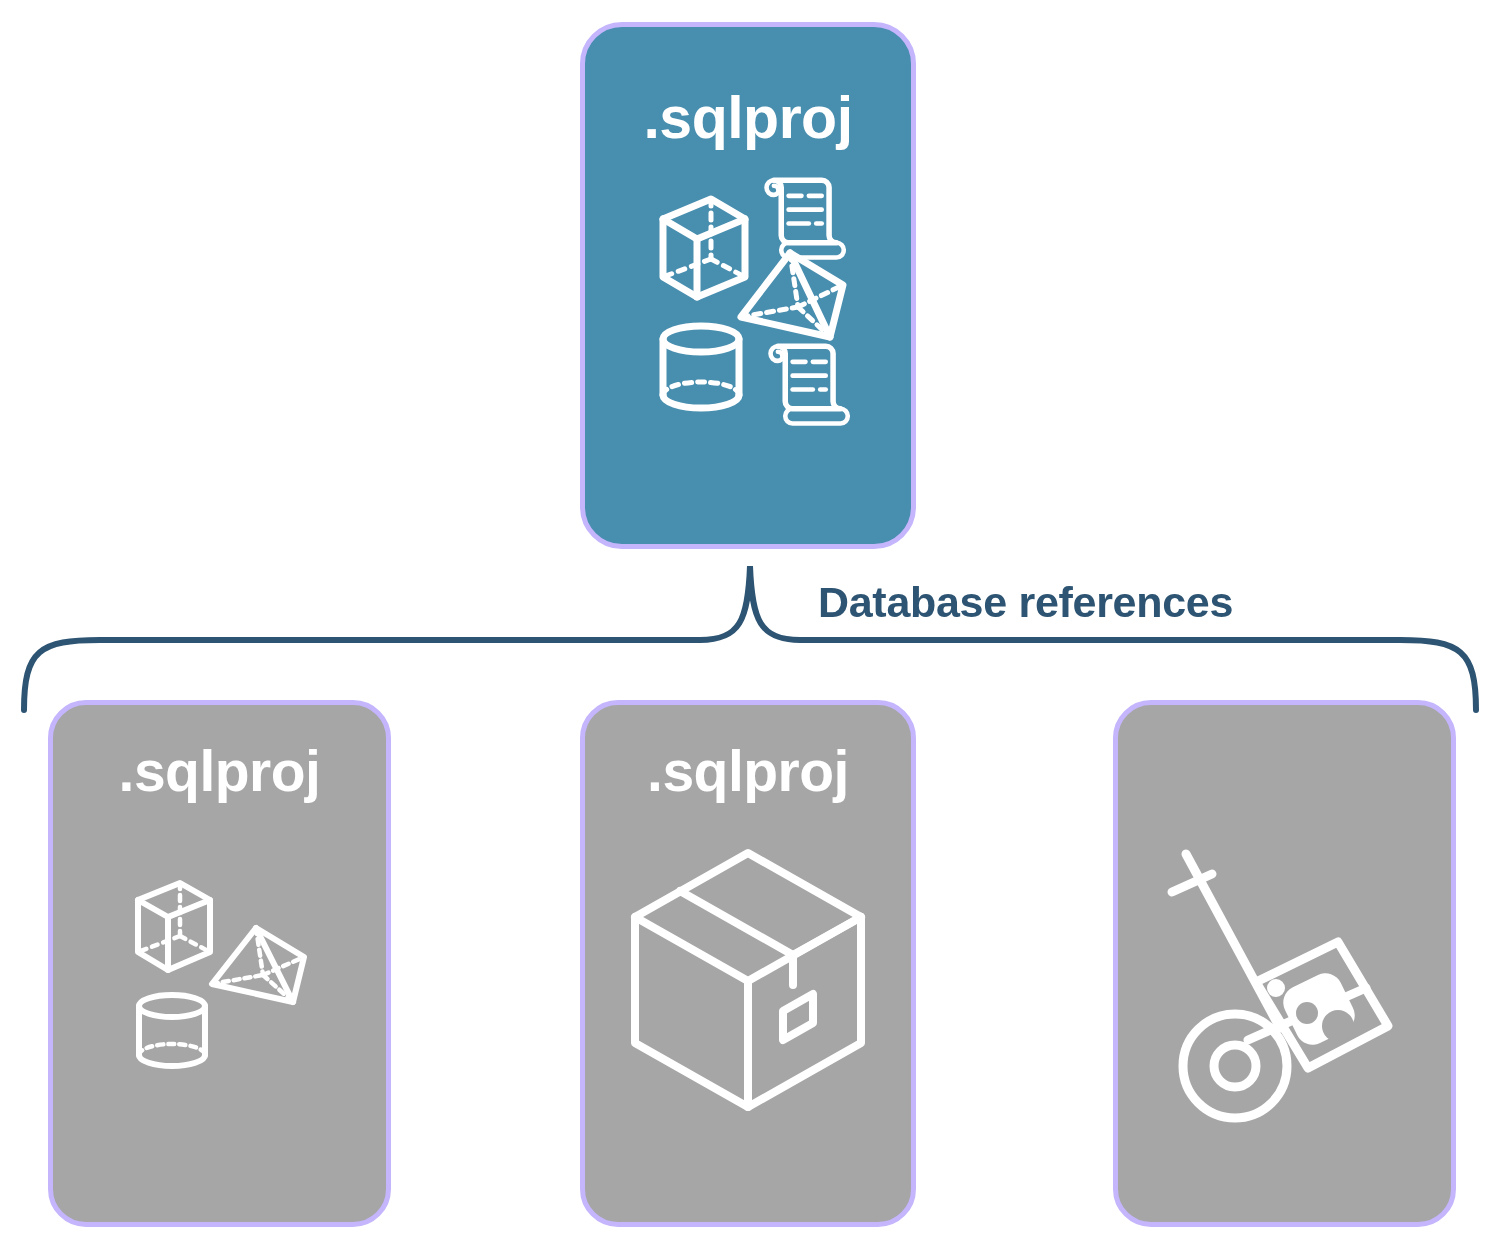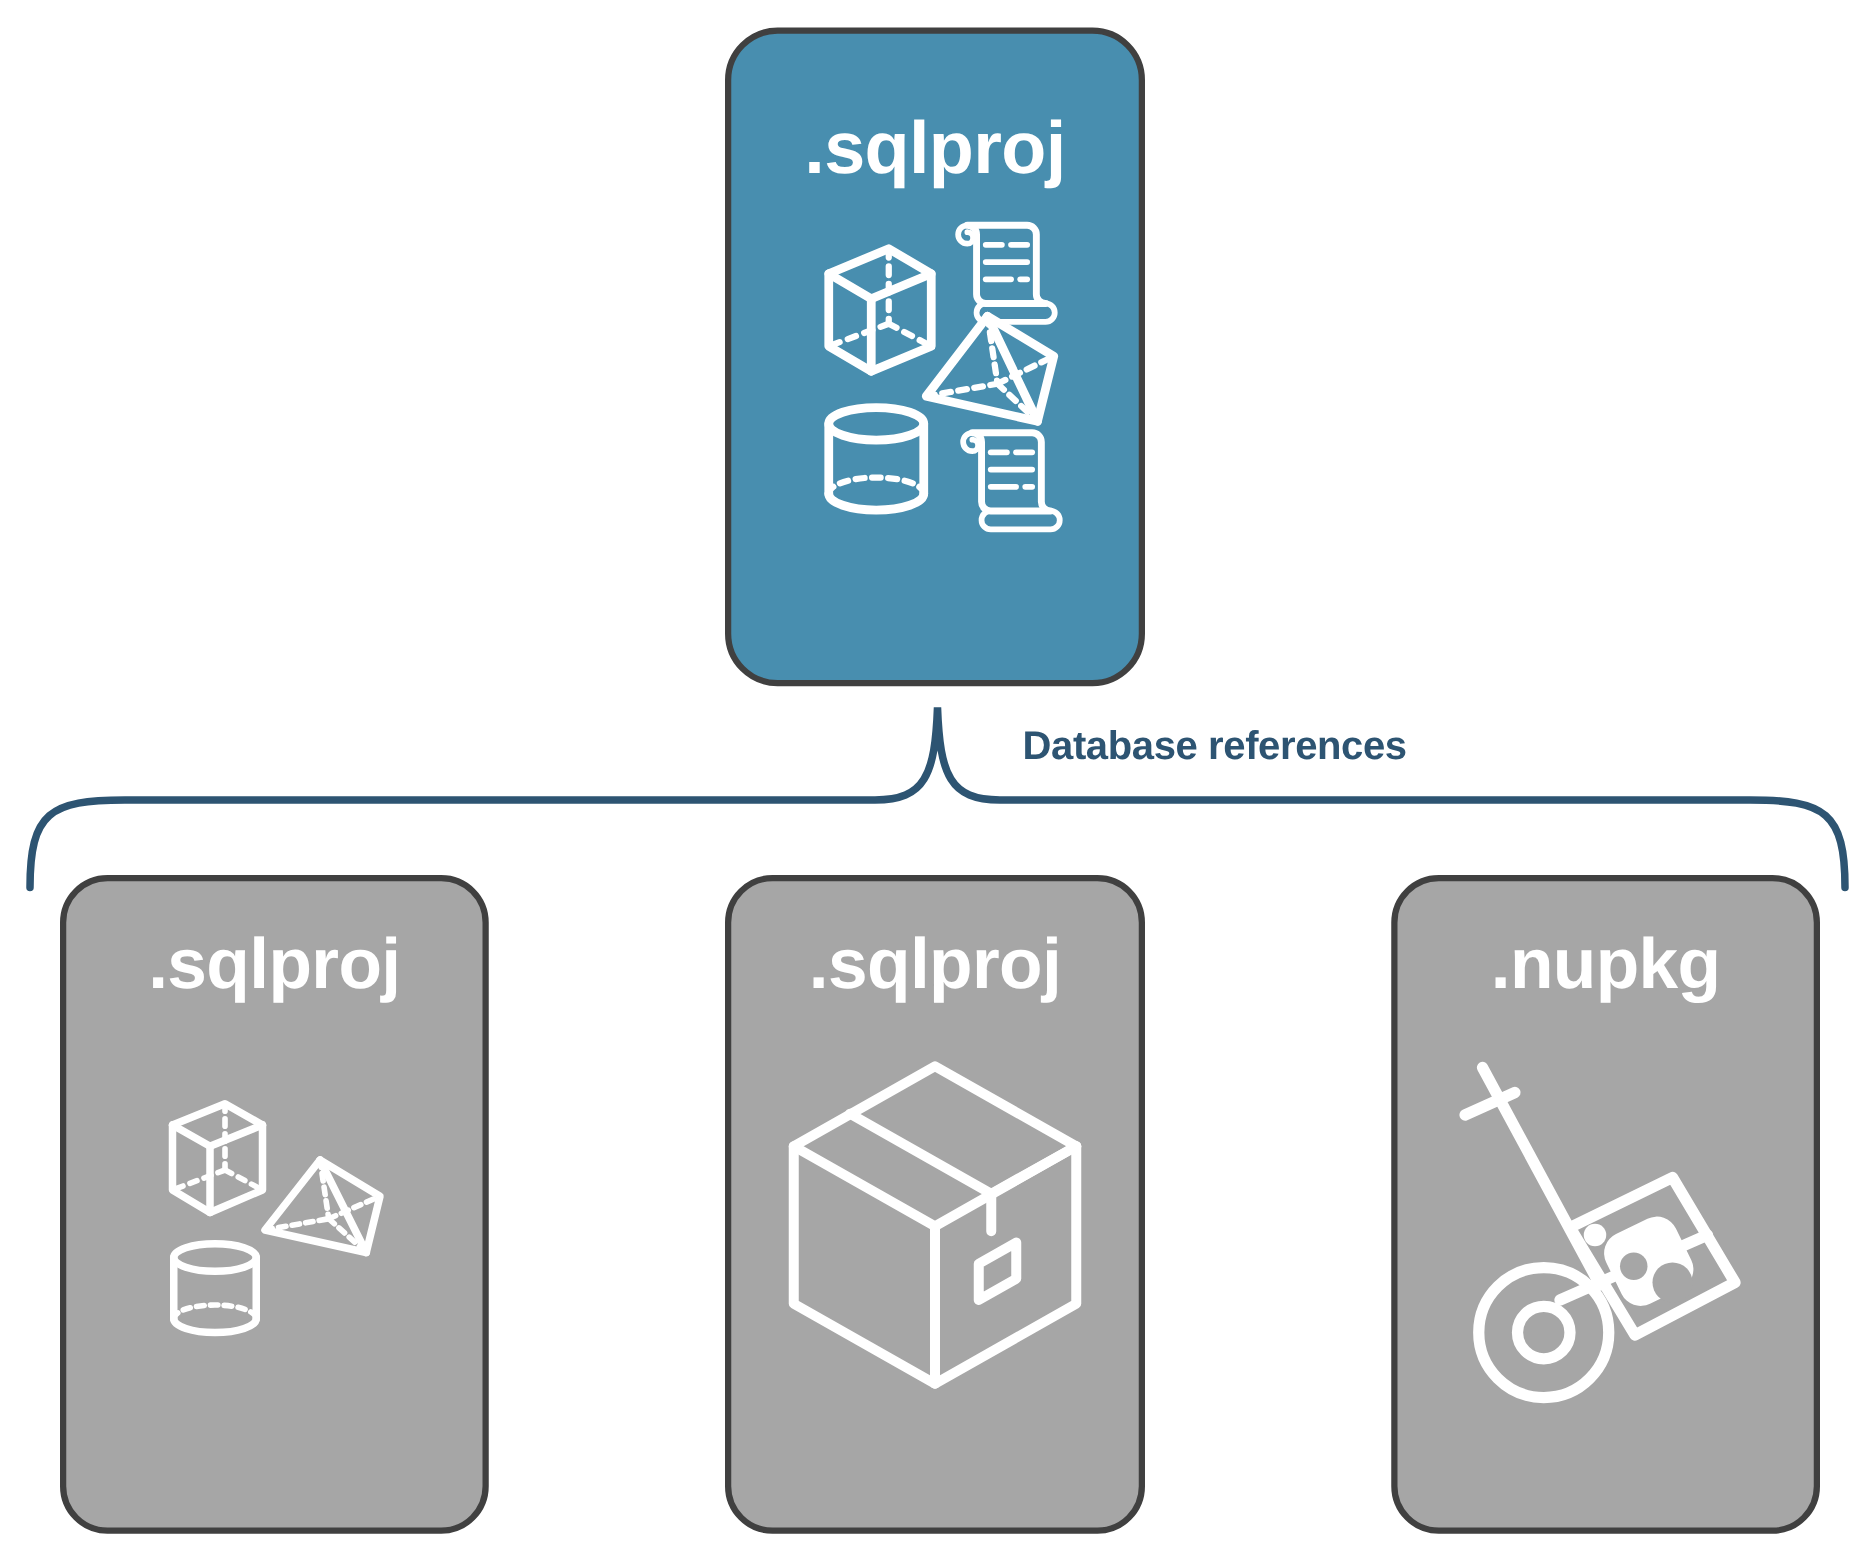--- a/index.html
+++ b/index.html
@@ -16,21 +16,21 @@
   }
   #stage {
     position: absolute;
     left: 0; top: 0;
     width: 1500px;
     height: 1250px;
   }
   .card {
     position: absolute;
     box-sizing: border-box;
-    border: 5px solid #404040;
+    border: 5px solid #c4b5fd;
     border-radius: 38px;
     overflow: hidden;
   }
   .card-top {
     left: 580px;
     top: 22px;
     width: 336px;
     height: 527px;
     background: #488EAF;
     border-radius: 42px;
@@ -76,21 +76,21 @@
     left: 0; top: 0;
     width: 1500px;
     height: 1250px;
     pointer-events: none;
   }
   .brace-label {
     position: absolute;
     left: 818px;
     top: 578px;
     color: #2D5472;
-    font-size: 32px;
+    font-size: 43px;
     font-weight: bold;
     letter-spacing: -0.3px;
     white-space: nowrap;
     user-select: none;
   }
 </style>
 </head>
 <body>
 
 <div id="stage">
@@ -219,21 +219,20 @@
           <line x1="125" y1="146" x2="125" y2="272"></line>
           <polyline points="57,56 170,120 170,150"></polyline>
           <polyline points="170,120 238,82"></polyline>
           <polygon points="160,176 190,159 190,188 160,205"></polygon>
         </g>
       </svg>
     </div>
   </div>
 
   <div class="card card-gray card-nupkg">
-    <div class="card-title">.nupkg</div>
     <div class="card-art art-nupkg">
       <svg width="250" height="300" viewBox="0 0 250 300">
         <g fill="none" stroke="#ffffff" stroke-width="9" stroke-linecap="round" stroke-linejoin="round">
           <g>
             <line x1="26" y1="14" x2="120" y2="188"></line>
             <line x1="12" y1="52" x2="52" y2="34"></line>
             <line x1="88" y1="200" x2="206" y2="148"></line>
           </g>
           <g>
             <circle cx="75" cy="226" r="52"></circle>

